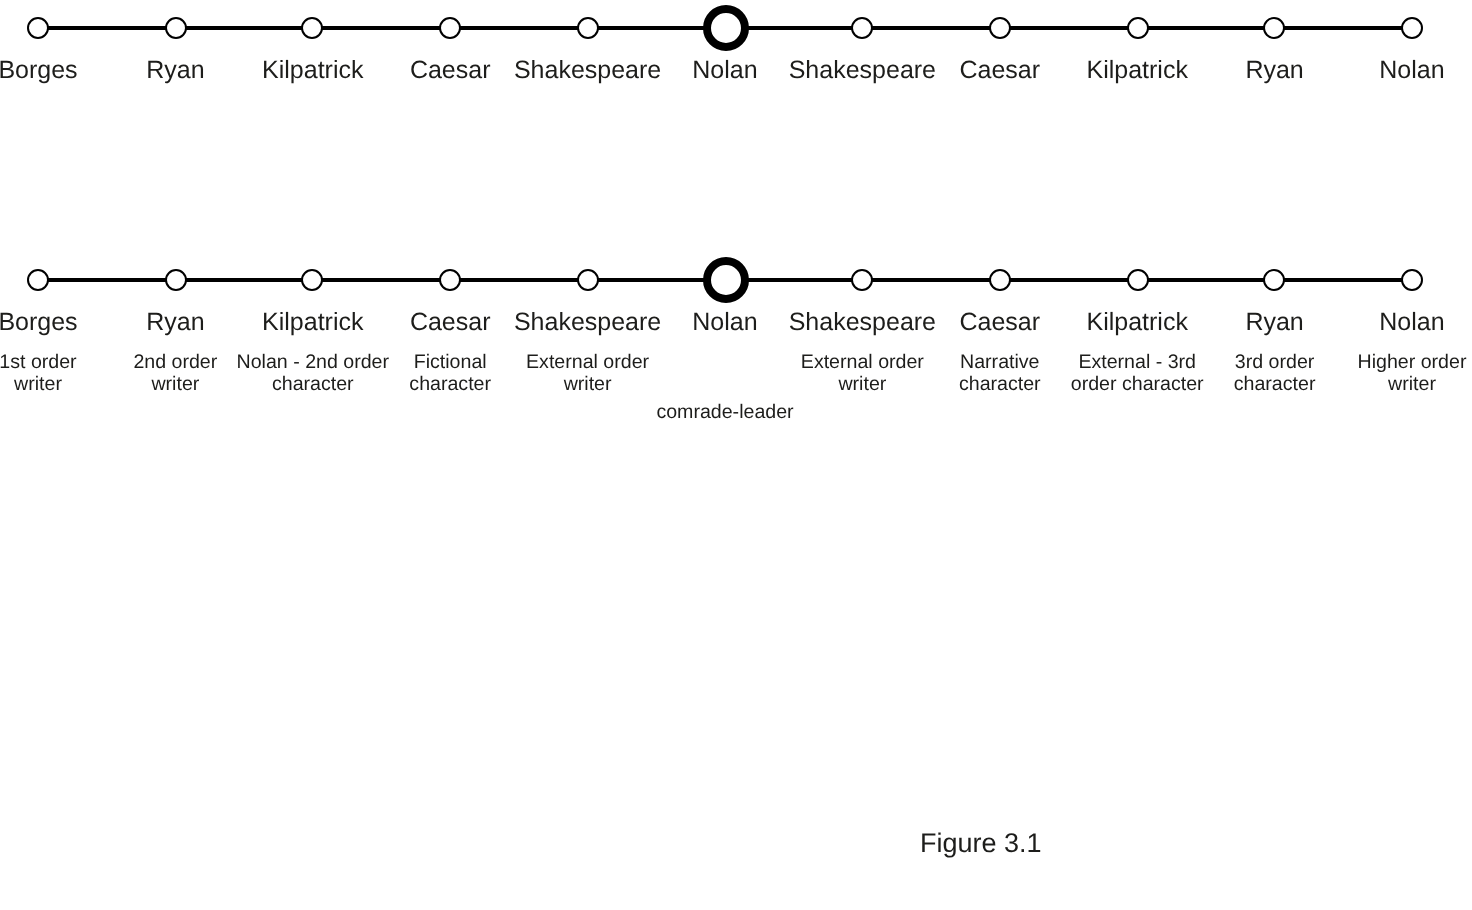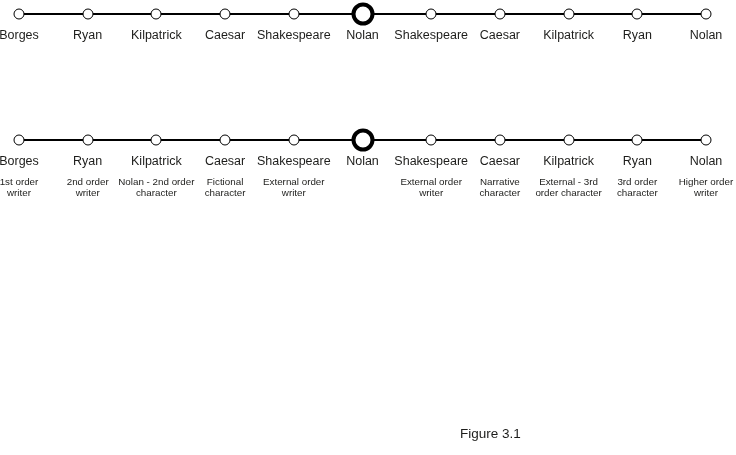--- a/index.html
+++ b/index.html
@@ -44,21 +44,20 @@
   .role {
     position: absolute; top: 49px; left: -56px;
     width: 112px; text-align: center;
     font-size: 9.8px; line-height: 11.3px;
   }
   .role.offset { top: 74px; left: -66px; width: 132px; }
   .caption {
     position: absolute; left: 460px; top: 413px;
     font-size: 13.5px; line-height: 17.5px;
     text-align: left;
-    margin-top: 12px;
   }
 </style>
 </head>
 <body>
 
 <div class="timeline" style="top: 0.5px;">
   <div class="track"></div>
 <div class="node" style="left: 19px;">
       <span class="circle"></span>
       <div class="nlabel">Borges</div>
@@ -144,20 +143,21 @@
       <div class="nlabel">Shakespeare</div>
       <div class="role">
         <div>External order</div>
         <div>writer</div>
       </div>
     </div>
     <div class="node" style="left: 362.5px;">
       <span class="circle big"></span>
       <div class="nlabel">Nolan</div>
       <div class="role offset">
+        <div>comrade-leader</div>
       </div>
     </div>
     <div class="node" style="left: 431.2px;">
       <span class="circle"></span>
       <div class="nlabel">Shakespeare</div>
       <div class="role">
         <div>External order</div>
         <div>writer</div>
       </div>
     </div>

